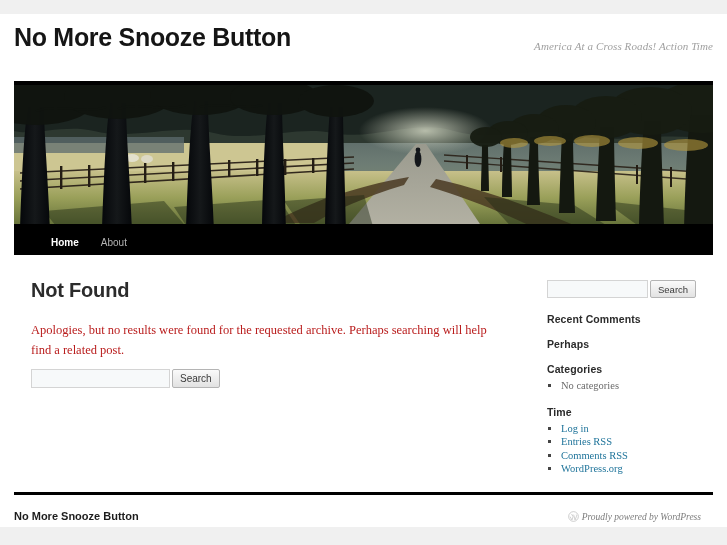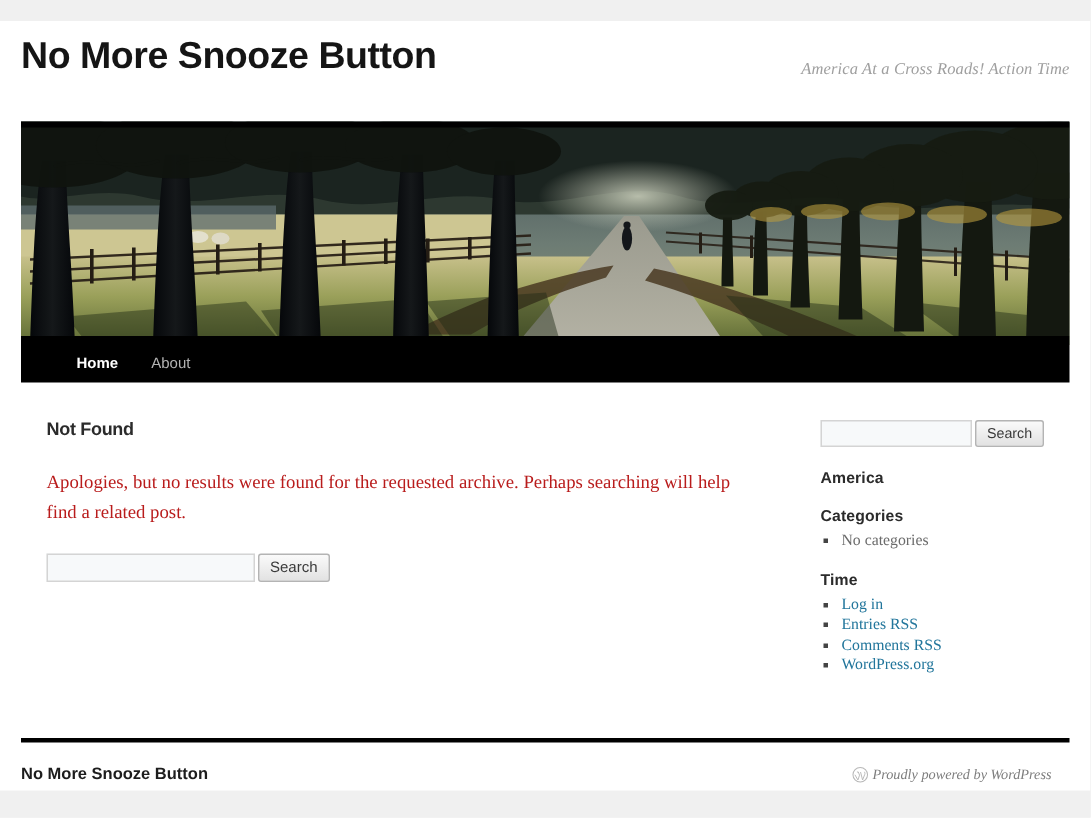--- a/index.html
+++ b/index.html
@@ -98,21 +98,21 @@
     width: 699px;
     height: 232px;
   }
   .primary {
     position: absolute;
     left: 17px; top: 24px;
     width: 480px;
   }
   .page-title {
     margin: 0 0 18px 0;
-    font-size: 12px;
+    font-size: 20px;
     font-weight: bold;
     color: #2b2b2b;
     letter-spacing: -0.2px;
     font-family: "Liberation Sans", sans-serif;
   }
   .page-text {
     margin: 0;
     font-family: "Liberation Serif", serif;
     font-size: 12.5px;
     line-height: 20px;
@@ -396,23 +396,26 @@
       <button type="submit" class="search-submit">Search</button>
     </form>
 
     <aside class="sidebar">
 
       <form class="search-form sidebar-search">
         <input type="text" class="search-field" placeholder="" style="">
         <button type="submit" class="search-submit">Search</button>
       </form>
 
-
       <div class="widget">
-        <h3 class="widget-title">America</h3>
+        <h3 class="widget-title">Recent Comments</h3>
+      </div>
+
+      <div class="widget">
+        <h3 class="widget-title">Perhaps</h3>
       </div>
 
       <div class="widget">
         <h3 class="widget-title">Categories</h3>
         <ul class="widget-list">
           <li class="plain">No categories</li>
         </ul>
       </div>
 
       <div class="widget">

